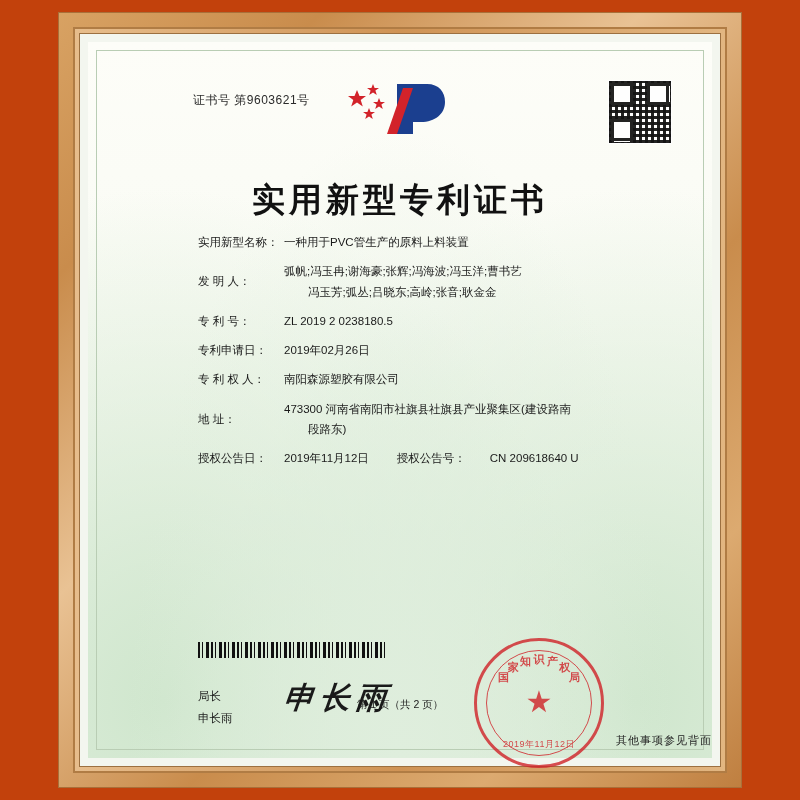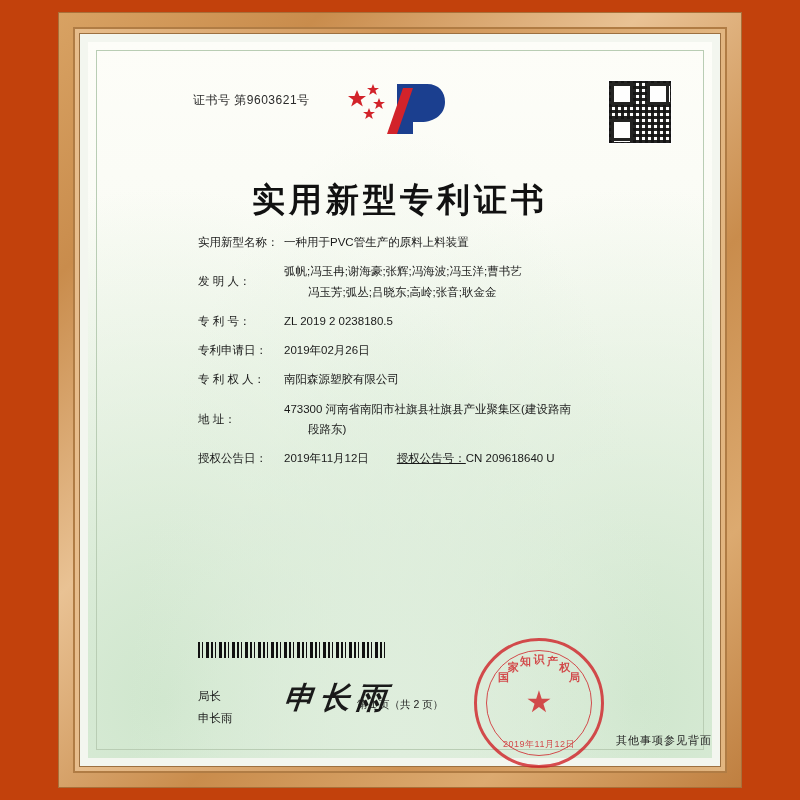--- a/index.html
+++ b/index.html
@@ -168,23 +168,22 @@
   .field-value .line2 {
     display: block;
     margin-top: 3px;
     margin-left: 24px;
   }
   .field-row.two-col .field-value {
     display: flex;
   }
   .sub-label {
     margin-left: 28px;
-    margin-right: 0;
+    margin-right: 24px;
     white-space: nowrap;
-    text-decoration: underline;
   }
 
   
   .paragraphs {
     position: absolute;
     left: 118px;
     top: 428px;
     width: 400px;
     font-size: 10.5px;
     line-height: 1.85;

